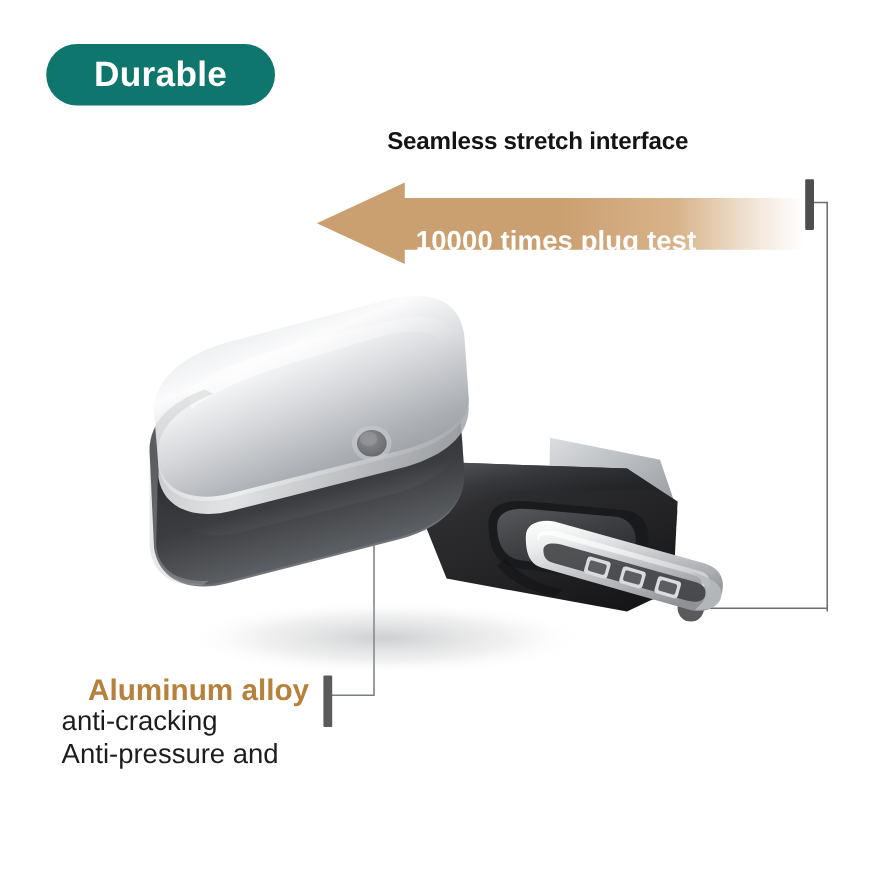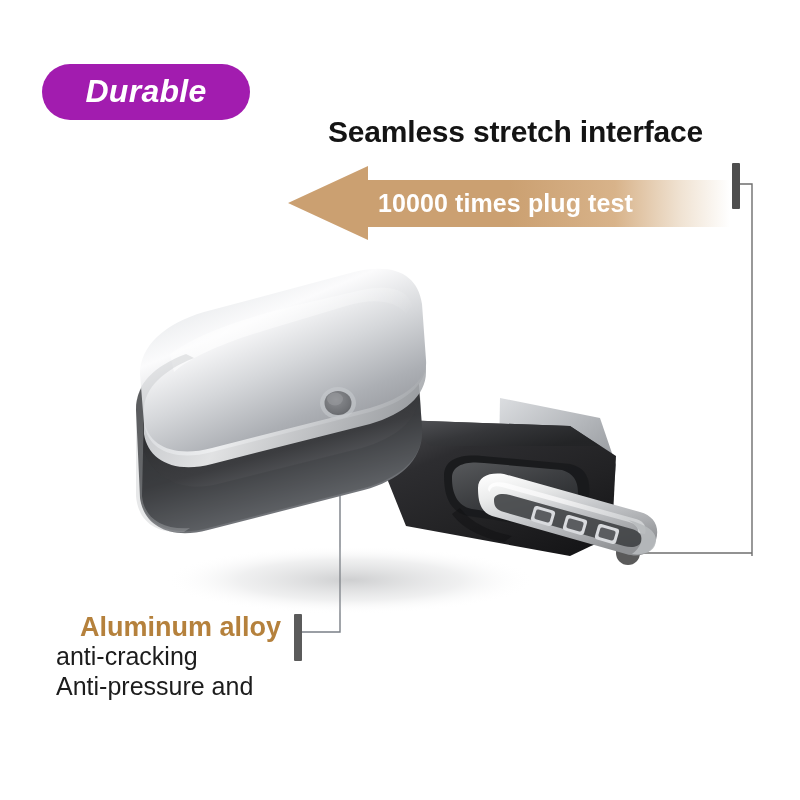--- a/index.html
+++ b/index.html
@@ -11,52 +11,52 @@
     overflow:hidden;
   }
   #stage {
     position:relative;
     width:800px; height:800px;
     background:#ffffff;
   }
 
   
   #durable-badge {
-    position:absolute; left:42px; top:64px;
+    position:absolute; left:42px; top:40px;
     width:208px; height:56px;
     border-radius:28px;
-    background:#a21caf;
-    display:flex; align-items:center; justify-content:center;font-style:italic;
+    background:#0f766e;
+    display:flex; align-items:center; justify-content:center;
   }
   #durable-badge-label {
     color:#ffffff;
     font-size:32px;
     font-weight:bold;
     letter-spacing:0.3px;
     line-height:1;
     padding-bottom:2px;
   }
 
   
   #headline {
-    position:absolute; left:328px; top:115px;
-    font-size:30px; font-weight:bold;
+    position:absolute; left:352px; top:115px;
+    font-size:22px; font-weight:bold;
     color:#141414;
     white-space:nowrap;
     letter-spacing:-0.2px;
   }
 
   
   #arrow-banner {
     position:absolute; left:286px; top:164px;
     width:444px; height:78px;
   }
   #arrow-banner svg { display:block; width:444px; height:78px; }
   #arrow-banner-label {
-    position:absolute; left:92px; top:0;
+    position:absolute; left:92px; top:16px;
     height:78px;
     display:flex; align-items:center;
     font-size:25px; font-weight:bold;
     color:#ffffff;
     white-space:nowrap;
     letter-spacing:0.1px;
   }
 
   
   #callout-interface-marker {

